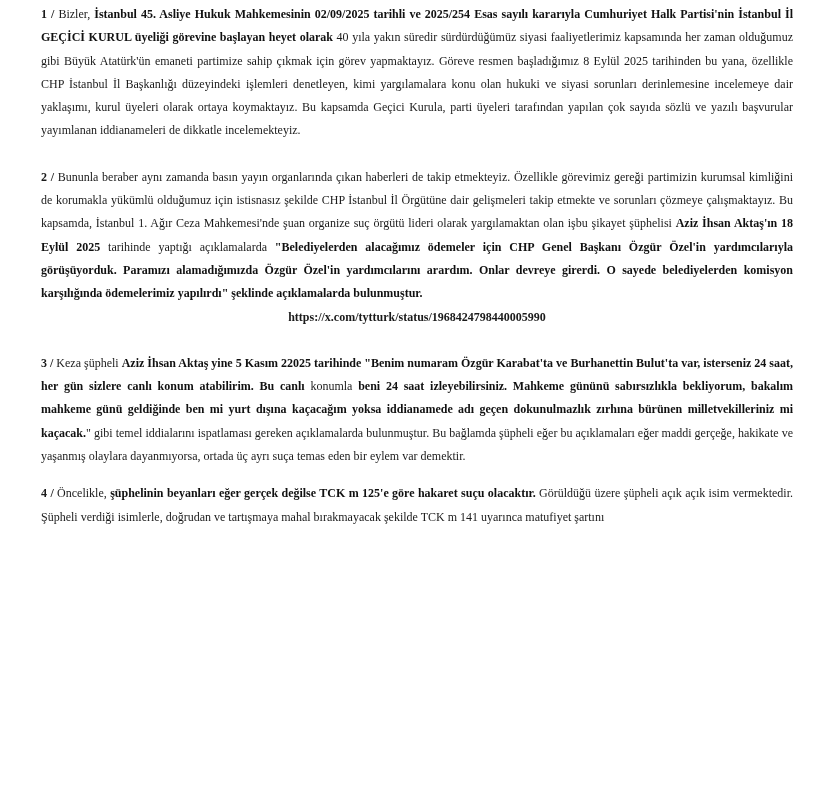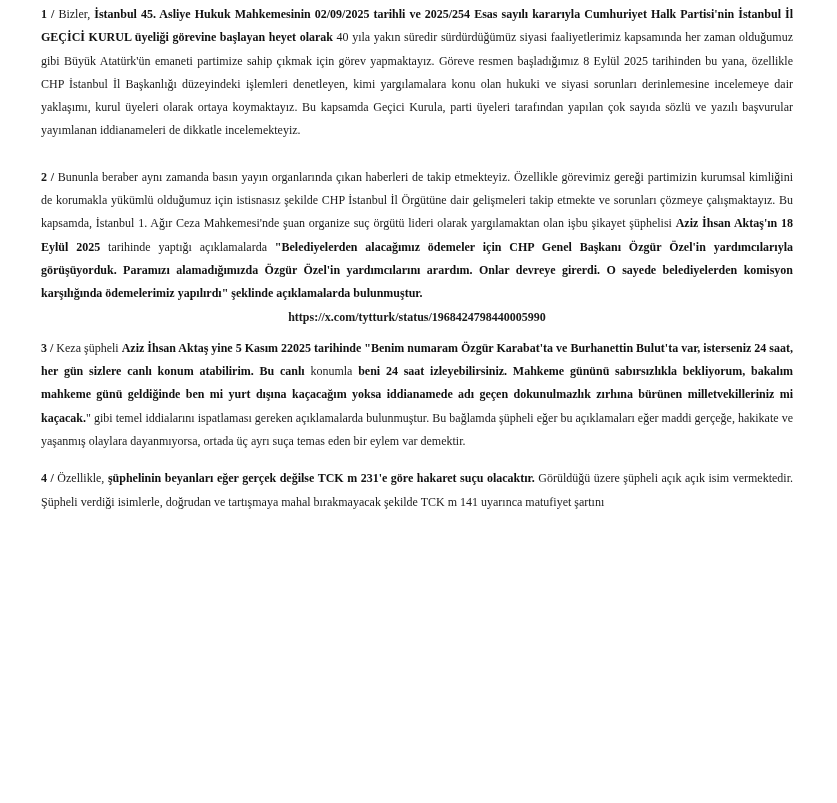--- a/index.html
+++ b/index.html
@@ -22,32 +22,32 @@
     font-size: 12px;
     line-height: 23.3px;
     color: #1a1a1a;
     text-align: justify;
   }
   .para {
     margin: 0;
     padding: 0;
   }
   .p1 { margin-bottom: 23px; }
-  .p2 { margin-bottom: 8px; }
+  .p2 { margin-bottom: 23px; }
   .p3 { margin-bottom: 14px; }
   .b { font-weight: bold; color: #111; }
   .num { font-weight: bold; }
   .link { font-weight: bold; display: block; text-align: center; }
 </style>
 </head>
 <body>
 
 <div class="page">
 
   <p class="para p1"><span class="num">1 /</span><span> Bizler,  </span><span class="b">İstanbul 45. Asliye Hukuk Mahkemesinin 02/09/2025 tarihli ve 2025/254 Esas sayılı kararıyla Cumhuriyet Halk Partisi'nin İstanbul İl GEÇİCİ KURUL üyeliği görevine başlayan heyet olarak</span><span> 40 yıla yakın süredir sürdürdüğümüz siyasi faaliyetlerimiz kapsamında her zaman olduğumuz gibi Büyük Atatürk'ün emaneti partimize sahip çıkmak için görev yapmaktayız. Göreve resmen başladığımız 8 Eylül 2025 tarihinden bu yana, özellikle CHP İstanbul İl Başkanlığı düzeyindeki işlemleri denetleyen, kimi yargılamalara konu olan hukuki ve siyasi sorunları derinlemesine incelemeye dair yaklaşımı, kurul üyeleri olarak ortaya koymaktayız. Bu kapsamda Geçici Kurula, parti üyeleri tarafından yapılan çok sayıda sözlü ve yazılı başvurular yayımlanan iddianameleri de dikkatle incelemekteyiz.</span></p>
 
   <p class="para p2"><span class="num">2 /</span><span> Bununla beraber aynı zamanda basın yayın organlarında çıkan haberleri de takip etmekteyiz. Özellikle görevimiz gereği partimizin kurumsal kimliğini de korumakla yükümlü olduğumuz için istisnasız şekilde CHP İstanbul İl Örgütüne dair gelişmeleri takip etmekte ve sorunları çözmeye çalışmaktayız. Bu kapsamda, İstanbul 1. Ağır Ceza Mahkemesi'nde şuan organize suç örgütü lideri olarak yargılamaktan olan işbu şikayet şüphelisi </span><span class="b">Aziz İhsan Aktaş'ın 18 Eylül 2025</span><span> tarihinde yaptığı açıklamalarda </span><span class="b">"Belediyelerden alacağımız ödemeler için CHP Genel Başkanı Özgür Özel'in yardımcılarıyla görüşüyorduk. Paramızı alamadığımızda Özgür Özel'in yardımcılarını arardım. Onlar devreye girerdi. O sayede belediyelerden komisyon karşılığında ödemelerimiz yapılırdı" şeklinde açıklamalarda bulunmuştur.</span><span class="link">https://x.com/tytturk/status/1968424798440005990</span></p>
 
   <p class="para p3"><span class="num">3 /</span><span> Keza şüpheli </span><span class="b">Aziz İhsan Aktaş yine 5 Kasım 22025 tarihinde "Benim numaram Özgür Karabat'ta ve Burhanettin Bulut'ta var, isterseniz 24 saat, her gün sizlere canlı konum atabilirim. Bu canlı</span><span> konumla  </span><span class="b">beni 24 saat izleyebilirsiniz. Mahkeme gününü sabırsızlıkla bekliyorum, bakalım mahkeme günü geldiğinde ben mi yurt dışına kaçacağım yoksa iddianamede adı geçen dokunulmazlık zırhına bürünen milletvekilleriniz mi kaçacak.</span><span>" gibi temel iddialarını ispatlaması gereken açıklamalarda bulunmuştur. Bu bağlamda şüpheli eğer bu açıklamaları eğer maddi gerçeğe, hakikate ve yaşanmış olaylara dayanmıyorsa, ortada üç ayrı suça temas eden bir eylem var demektir.</span></p>
 
-  <p class="para p4"><span class="num">4 /</span><span> Özellikle, </span><span class="b">şüphelinin beyanları eğer gerçek değilse TCK m 231'e göre hakaret suçu olacaktır.</span><span> Görüldüğü üzere şüpheli açık açık isim vermektedir. Şüpheli verdiği isimlerle, doğrudan ve tartışmaya mahal bırakmayacak şekilde TCK m 141 uyarınca matufiyet şartını</span></p>
+  <p class="para p4"><span class="num">4 /</span><span> Öncelikle, </span><span class="b">şüphelinin beyanları eğer gerçek değilse TCK m 125'e göre hakaret suçu olacaktır.</span><span> Görüldüğü üzere şüpheli açık açık isim vermektedir. Şüpheli verdiği isimlerle, doğrudan ve tartışmaya mahal bırakmayacak şekilde TCK m 141 uyarınca matufiyet şartını</span></p>
 
 </div>
 
 </body></html>

